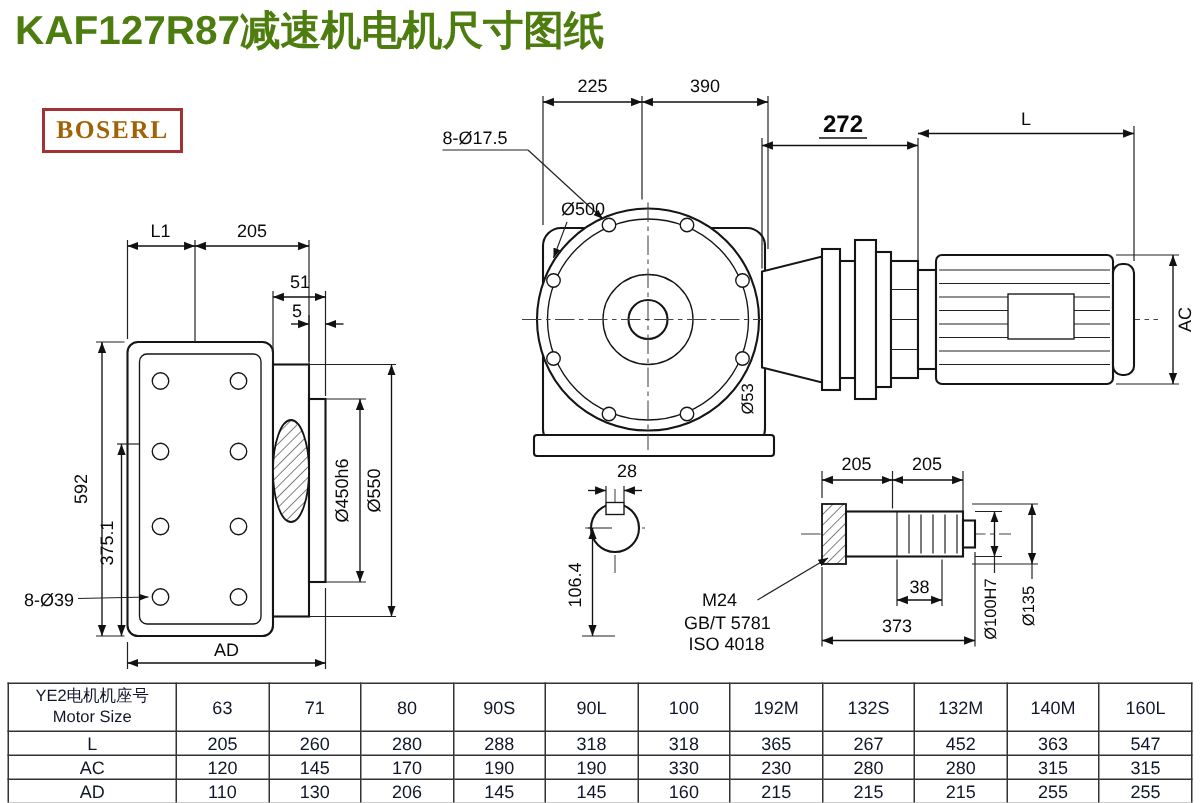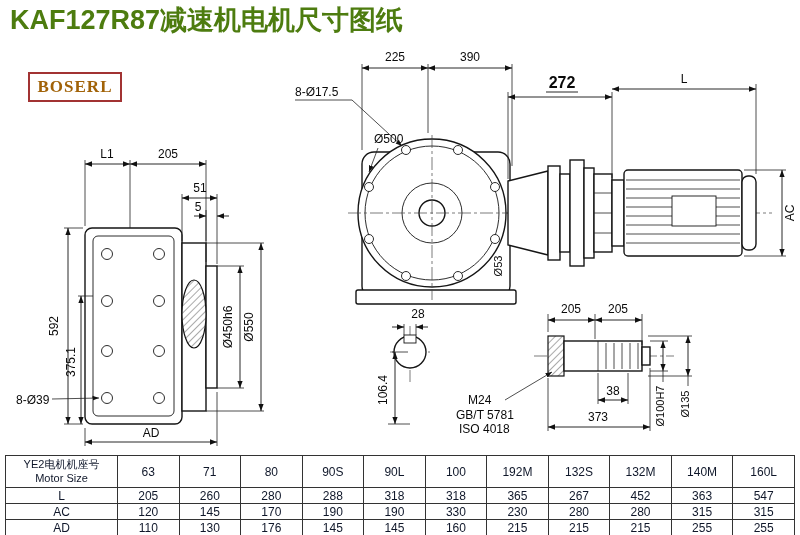--- a/index.html
+++ b/index.html
@@ -304,21 +304,21 @@
       <td>230</td>
       <td>280</td>
       <td>280</td>
       <td>315</td>
       <td>315</td>
     </tr>
     <tr>
       <td>AD</td>
       <td>110</td>
       <td>130</td>
-      <td>176</td>
+      <td>206</td>
       <td>145</td>
       <td>145</td>
       <td>160</td>
       <td>215</td>
       <td>215</td>
       <td>215</td>
       <td>255</td>
       <td>255</td>
     </tr>
   </tbody>

